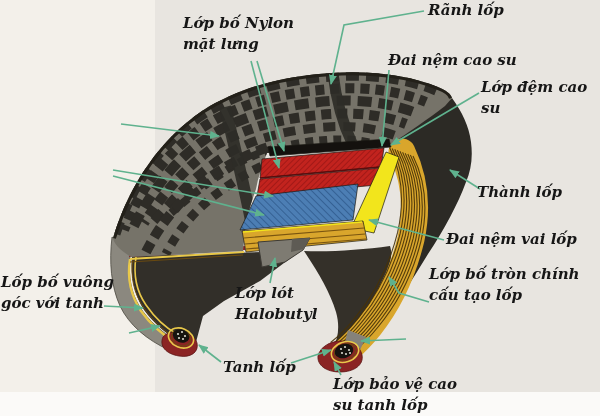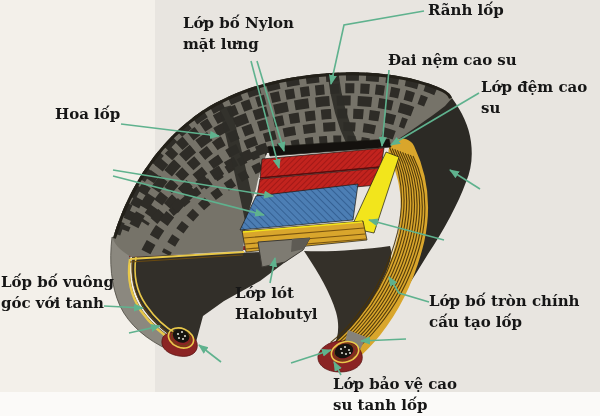--- a/index.html
+++ b/index.html
@@ -1,18 +1,18 @@
 <!DOCTYPE html>
 <html><head>
 <meta charset="utf-8">
 <style>
   html,body{margin:0;padding:0;background:#cfcdc8;}
   #stage{
     position:relative;width:600px;height:416px;overflow:hidden;
-    background:#e8e5e0;font-family:"DejaVu Serif","Liberation Serif",serif;
+    background:#e8e5e0;font-family:"DejaVu Serif","Liberation Serif",serif;font-style:italic;
   }
   #art{position:absolute;left:0;top:0;}
   .lbl{
     position:absolute;font-weight:bold;font-size:15px;line-height:21px;
     color:#161616;white-space:pre-line;letter-spacing:0;
   }
 </style>
 </head>
 <body>
 
@@ -167,22 +167,24 @@
     <polyline points="291,363 331,350" marker-end="url(#arr)"></polyline>
     <polyline points="341,375 334,362" marker-end="url(#arr)"></polyline>
   </g>
 </svg>
 
   <div class="lbl" style="left:428px;top:0px">Rãnh lốp</div>
   <div class="lbl" style="left:183px;top:13px">Lớp bố Nylon
 mặt lưng</div>
   <div class="lbl" style="left:481px;top:77px">Lớp đệm cao su</div>
   <div class="lbl" style="left:388px;top:50px">Đai nệm cao su</div>
-  <div class="lbl" style="left:55px;top:104px">Hoa lốp</div>
-  <div class="lbl" style="left:429px;top:291px">Lớp bố tròn chính
+  <div class="lbl" style="left:477px;top:182px">Thành lốp</div>
+  <div class="lbl" style="left:446px;top:229px">Đai nệm vai lốp</div>
+  <div class="lbl" style="left:429px;top:264px">Lớp bố tròn chính
 cấu tạo lốp</div>
   <div class="lbl" style="left:1px;top:272px">Lốp bố vuông
 góc với tanh</div>
   <div class="lbl" style="left:235px;top:283px">Lớp lót
 Halobutyl</div>
+  <div class="lbl" style="left:223px;top:357px">Tanh lốp</div>
   <div class="lbl" style="left:333px;top:374px">Lớp bảo vệ cao
 su tanh lốp</div>
 </div>
 
 </body></html>

